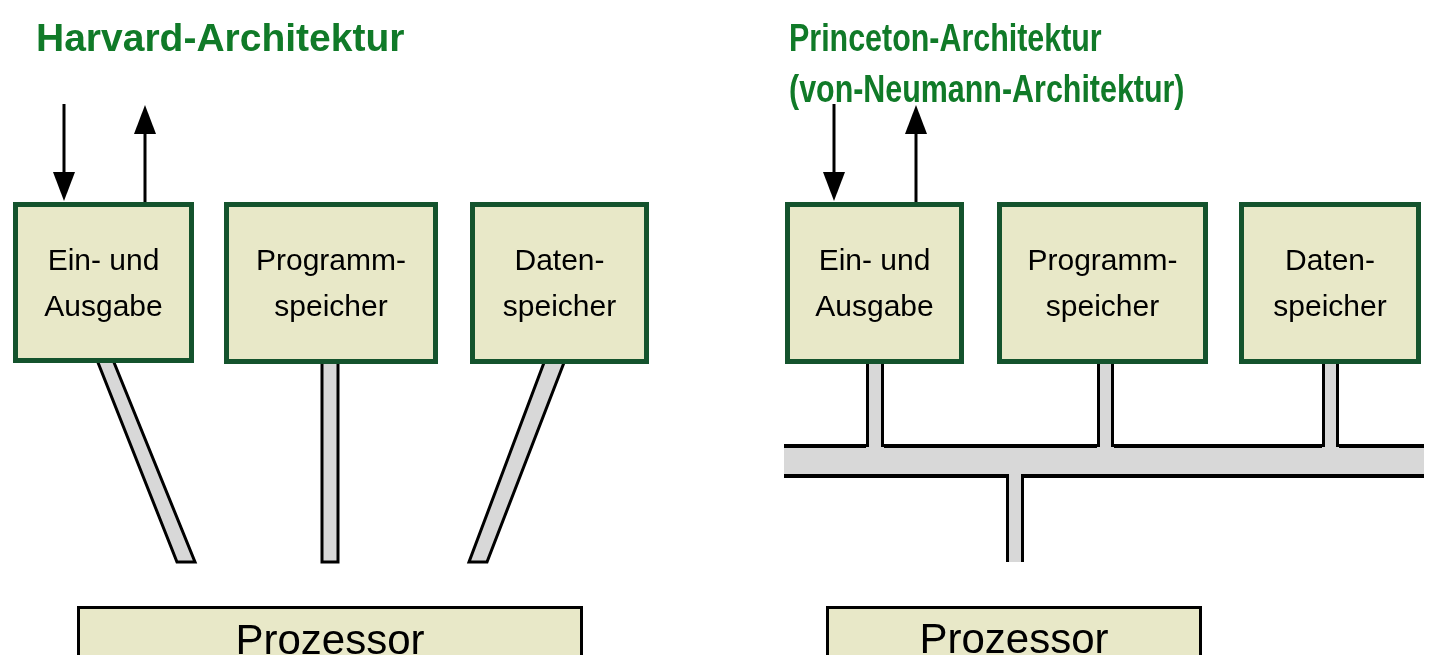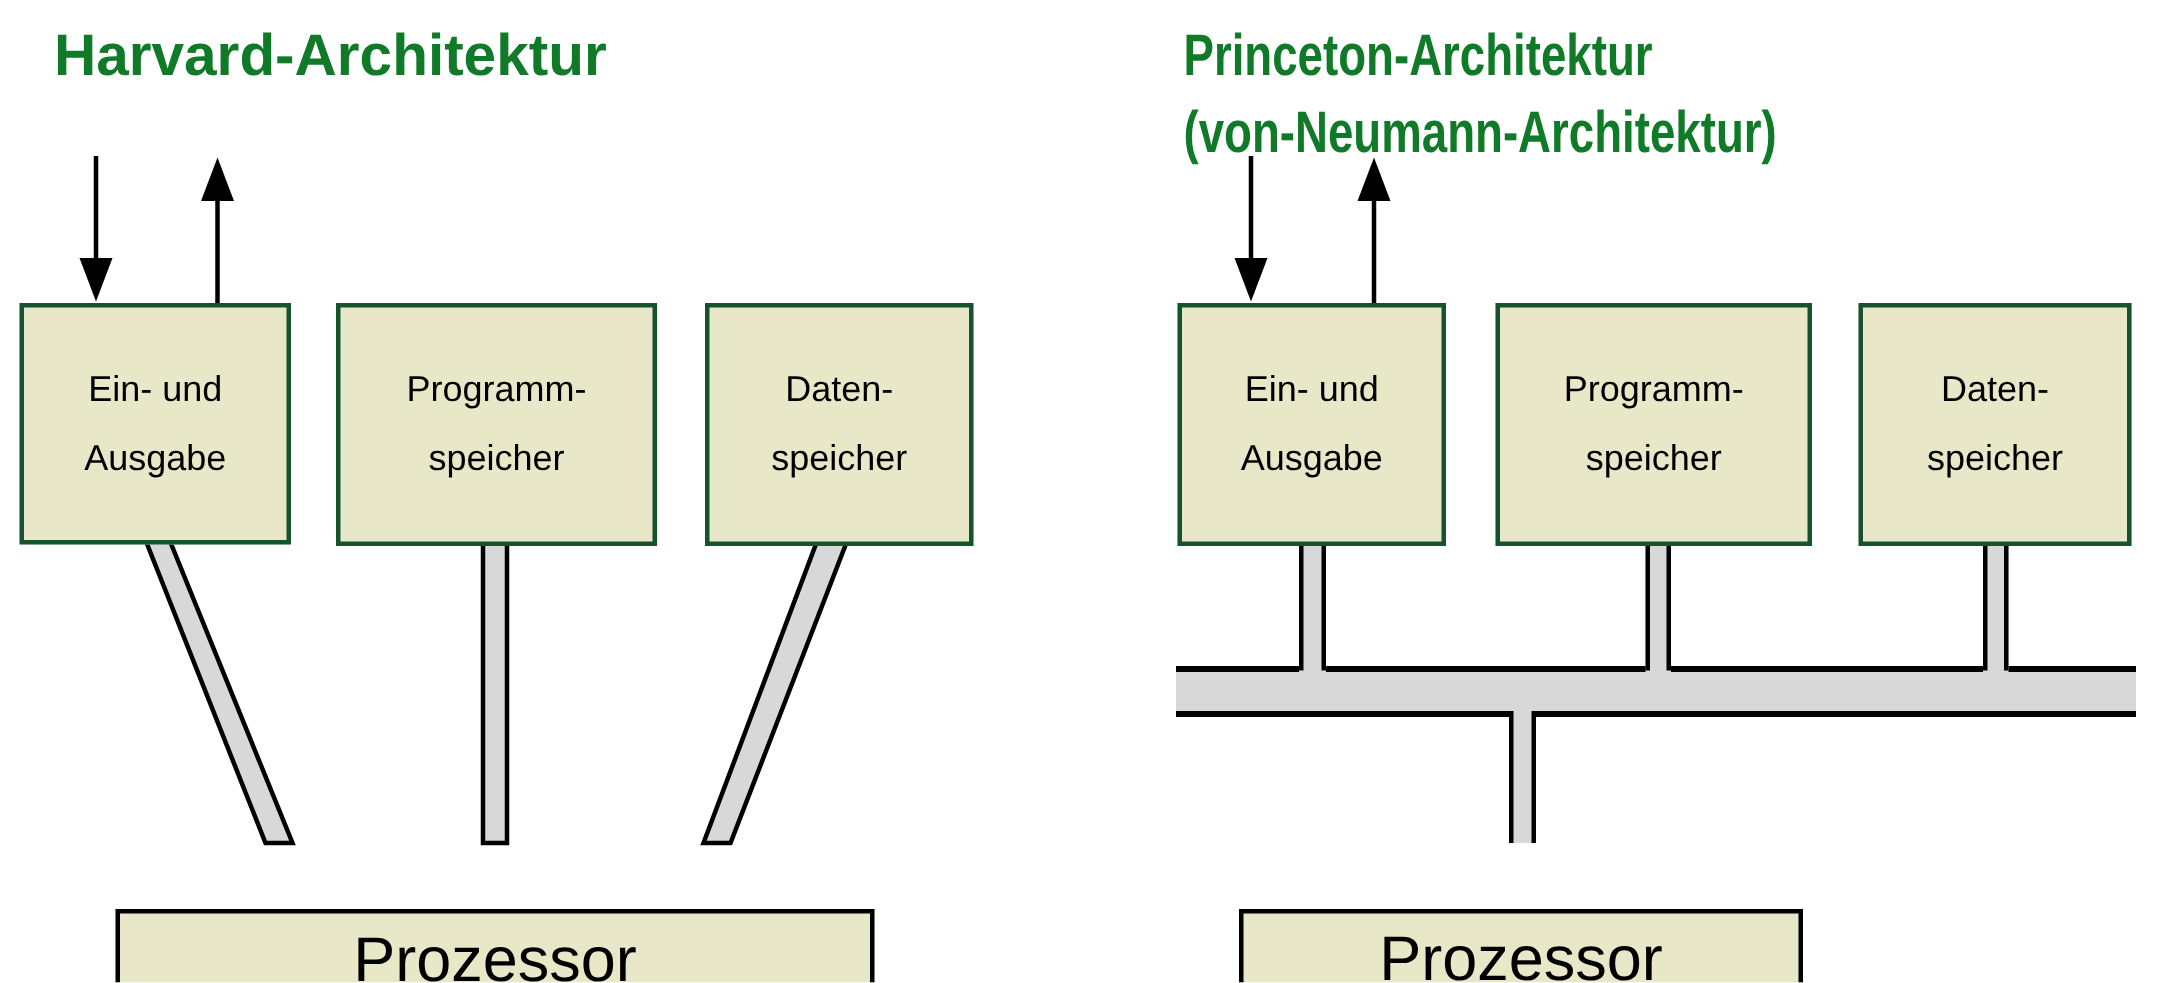--- a/index.html
+++ b/index.html
@@ -24,27 +24,27 @@
   #title-left{left:36px;top:12px;}
   #title-right{
     left:789px;top:12px;
     transform:scaleX(0.78);
     transform-origin:left top;
   }
   .membox{
     position:absolute;
     box-sizing:border-box;
     background:#e8e8c8;
-    border:3px solid #14532d;
+    border:5px solid #14532d;
     display:flex;
     flex-direction:column;
     align-items:center;
     justify-content:center;
     text-align:center;
-    font-size:24px;
+    font-size:30px;
     line-height:46px;
     z-index:3;
   }
   .procbox{
     position:absolute;
     box-sizing:border-box;
     background:#e8e8c8;
     border:3px solid #000;
     display:flex;
     align-items:center;

